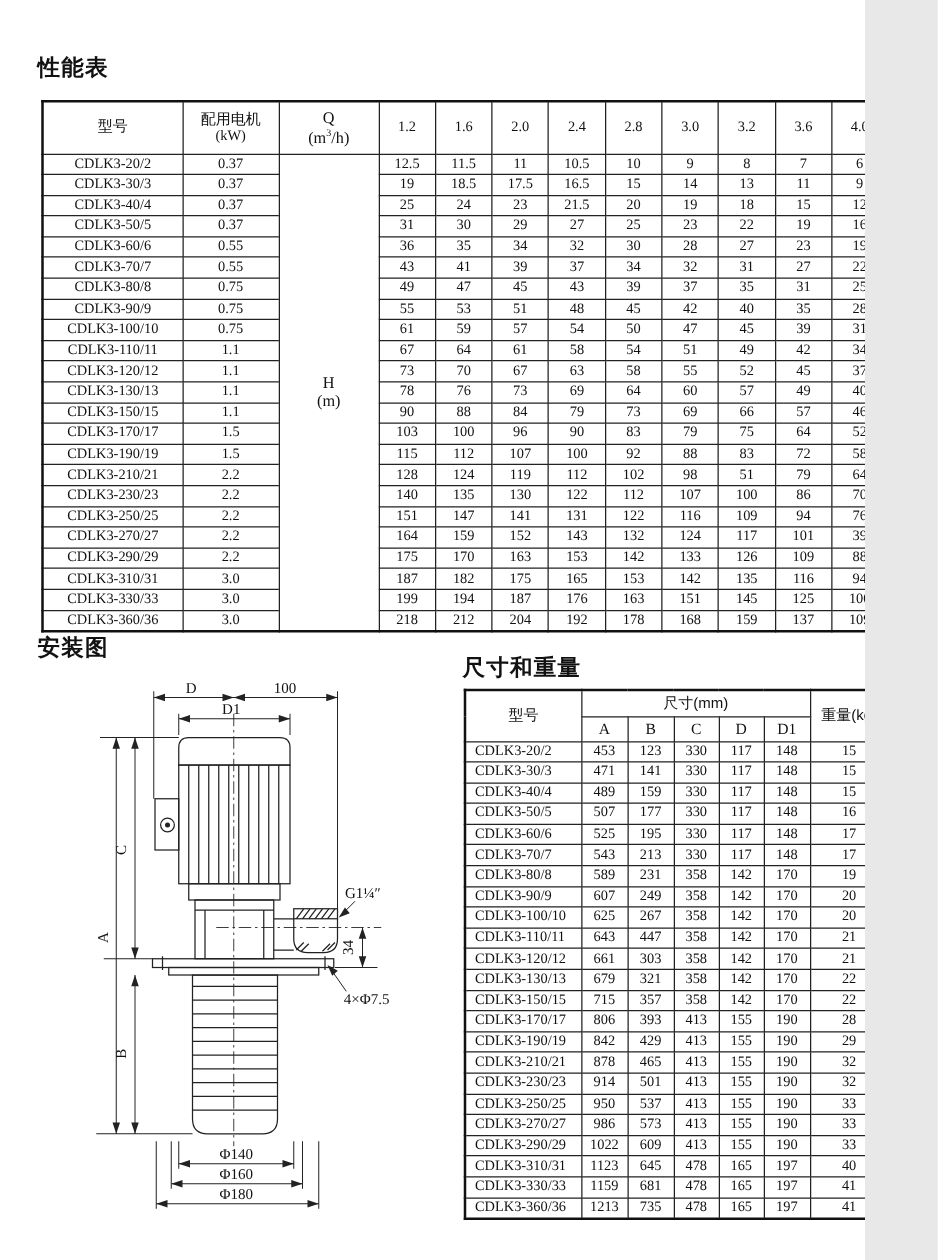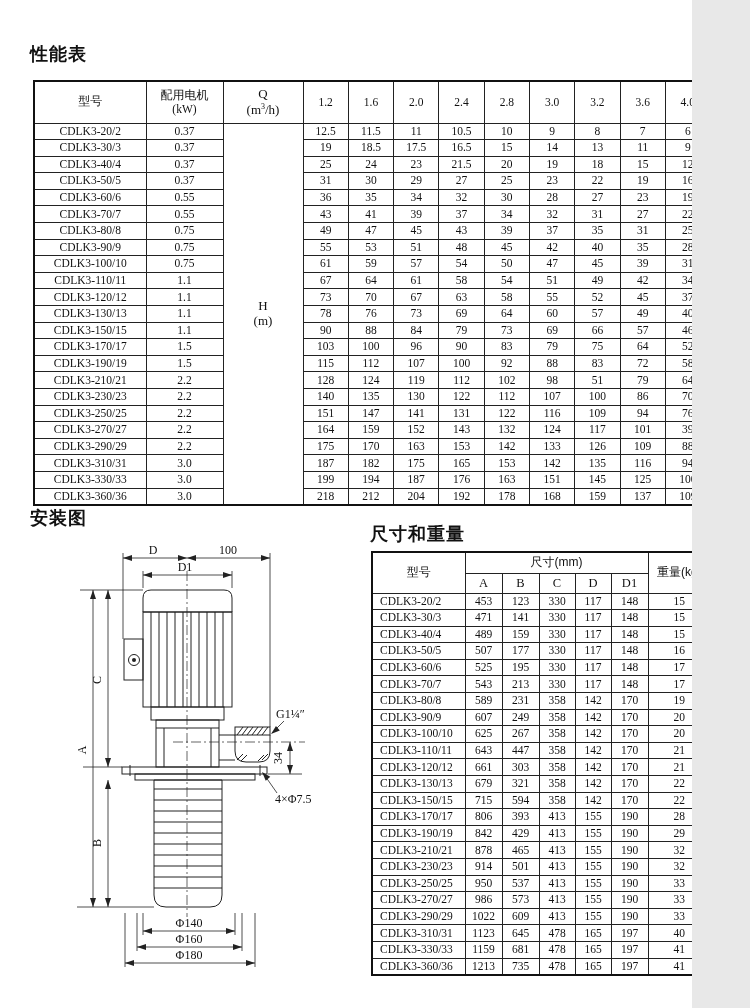--- a/index.html
+++ b/index.html
@@ -666,21 +666,21 @@
           <td>679</td>
           <td>321</td>
           <td>358</td>
           <td>142</td>
           <td>170</td>
           <td>22</td>
         </tr>
         <tr>
           <td class="model-col">CDLK3-150/15</td>
           <td>715</td>
-          <td>594</td>
+          <td>357</td>
           <td>358</td>
           <td>142</td>
           <td>170</td>
           <td>22</td>
         </tr>
         <tr>
           <td class="model-col">CDLK3-170/17</td>
           <td>806</td>
           <td>393</td>
           <td>413</td>

